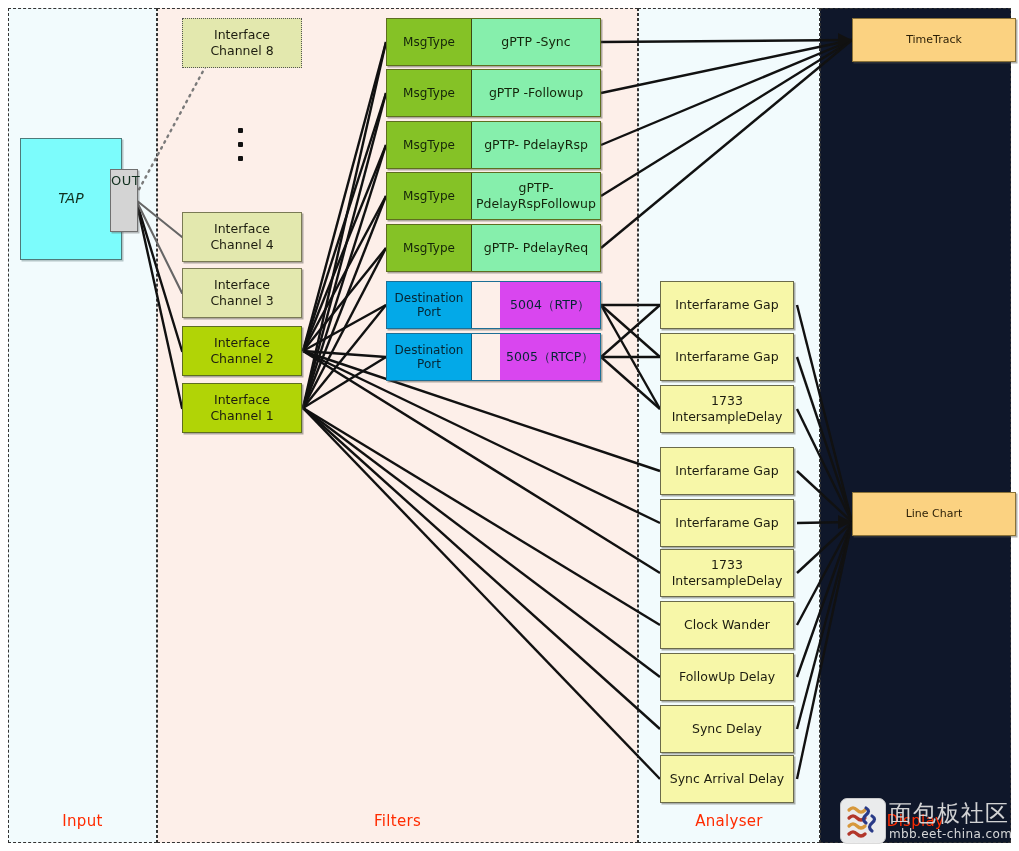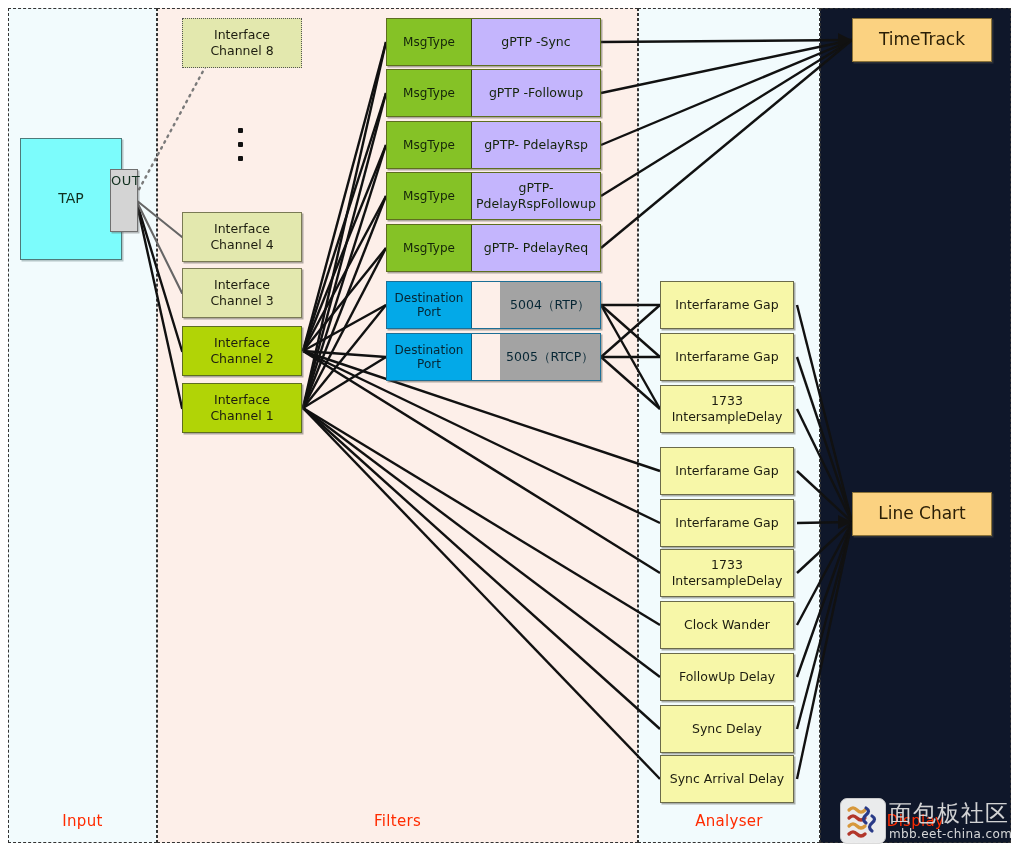--- a/index.html
+++ b/index.html
@@ -23,21 +23,21 @@
   
   .node{position:absolute;box-sizing:border-box;border:1px solid #6b6b4a;
         display:flex;align-items:center;justify-content:center;text-align:center;
         font-size:12.5px;color:#1d1d10;line-height:1.25;
         box-shadow:1.5px 1.5px 0 rgba(80,80,70,.45);}
   .node span{display:block;white-space:pre-line;}
 
   
   #node-tap{left:20px;top:138px;width:102px;height:122px;background:#7cfcfc;
             border:1px solid #4f7a7a;font-size:14px;color:#11301f;
-            box-shadow:1.5px 1.5px 0 rgba(90,120,120,.4);}
+            box-shadow:1.5px 1.5px 0 rgba(90,120,120,.4);font-style:italic;}
   #node-out{position:absolute;left:110px;top:169px;width:26px;height:61px;
             background:#d4d4d4;border:1px solid #707070;
             box-shadow:1.5px 1.5px 0 rgba(90,90,90,.4);z-index:6;}
   #node-out span{transform:rotate(-90deg);font-size:13px;color:#11301f;
             letter-spacing:.5px;}
 
   
   .chan{width:120px;height:50px;left:182px;}
   .chan-dim{background:#e3e8ae;border:1px solid #7a7a55;}
   .chan-dim-dotted{background:#e3e8ae;border:1px dotted #555;box-shadow:none;}
@@ -53,39 +53,39 @@
           margin:0 auto 9px;}
 
   
   .filter{left:386px;width:215px;height:48px;padding:0;border:1px solid #5e6e20;
           display:flex;align-items:stretch;overflow:hidden;}
   .filter .key{width:84px;display:flex;align-items:center;justify-content:center;
                font-size:12px;line-height:1.2;border-right:1px solid #3c4a12;}
   .filter .val{flex:1;display:flex;align-items:center;justify-content:center;
                font-size:12.5px;line-height:1.25;}
   .f-green .key{background:#85c226;color:#14240a;}
-  .f-green .val{background:#c4b5fd;color:#14240a;}
+  .f-green .val{background:#86efac;color:#14240a;}
   .f-blue{border:1px solid #1d6f96;gap:28px;}
   .f-blue .key{background:#03a9e8;color:#062634;border-right:1px solid #0a5f85;}
-  .f-blue .val{background:#a3a3a3;color:#062634;}
+  .f-blue .val{background:#d946ef;color:#062634;}
   #flt1{top:18px;} #flt2{top:69px;} #flt3{top:121px;}
   #flt4{top:172px;} #flt5{top:224px;}
   #flt6{top:281px;} #flt7{top:333px;}
 
   
   .anl{left:660px;width:134px;height:48px;background:#f7f7a8;
        border:1px solid #6b6b4a;font-size:12.5px;}
   #anl1{top:281px;} #anl2{top:333px;} #anl3{top:385px;}
   #anl4{top:447px;} #anl5{top:499px;} #anl6{top:549px;}
   #anl7{top:601px;} #anl8{top:653px;} #anl9{top:705px;}
   #anl10{top:755px;}
 
   
-  .disp{left:852px;width:140px;height:44px;background:#fbd281;
-        border:1px solid #8a7238;font-size:17px;color:#2a1e06;}
+  .disp{left:852px;width:164px;height:44px;background:#fbd281;
+        border:1px solid #8a7238;font-size:11px;color:#2a1e06;}
   #dsp1{top:18px;} #dsp2{top:492px;}
 
   
   #watermark{position:absolute;left:840px;top:797px;width:176px;height:48px;
              display:flex;align-items:center;opacity:.92;z-index:9;}
   #wm-logo{width:44px;height:44px;background:#fdfdfd;border:1px solid #d8d8d8;
            border-radius:7px;position:relative;flex:0 0 44px;}
   #wm-logo svg{position:absolute;left:3px;top:3px;}
   #wm-text{margin-left:3px;line-height:1;}
   #wm-cn{font-size:23px;color:#e2e2e2;letter-spacing:1px;

